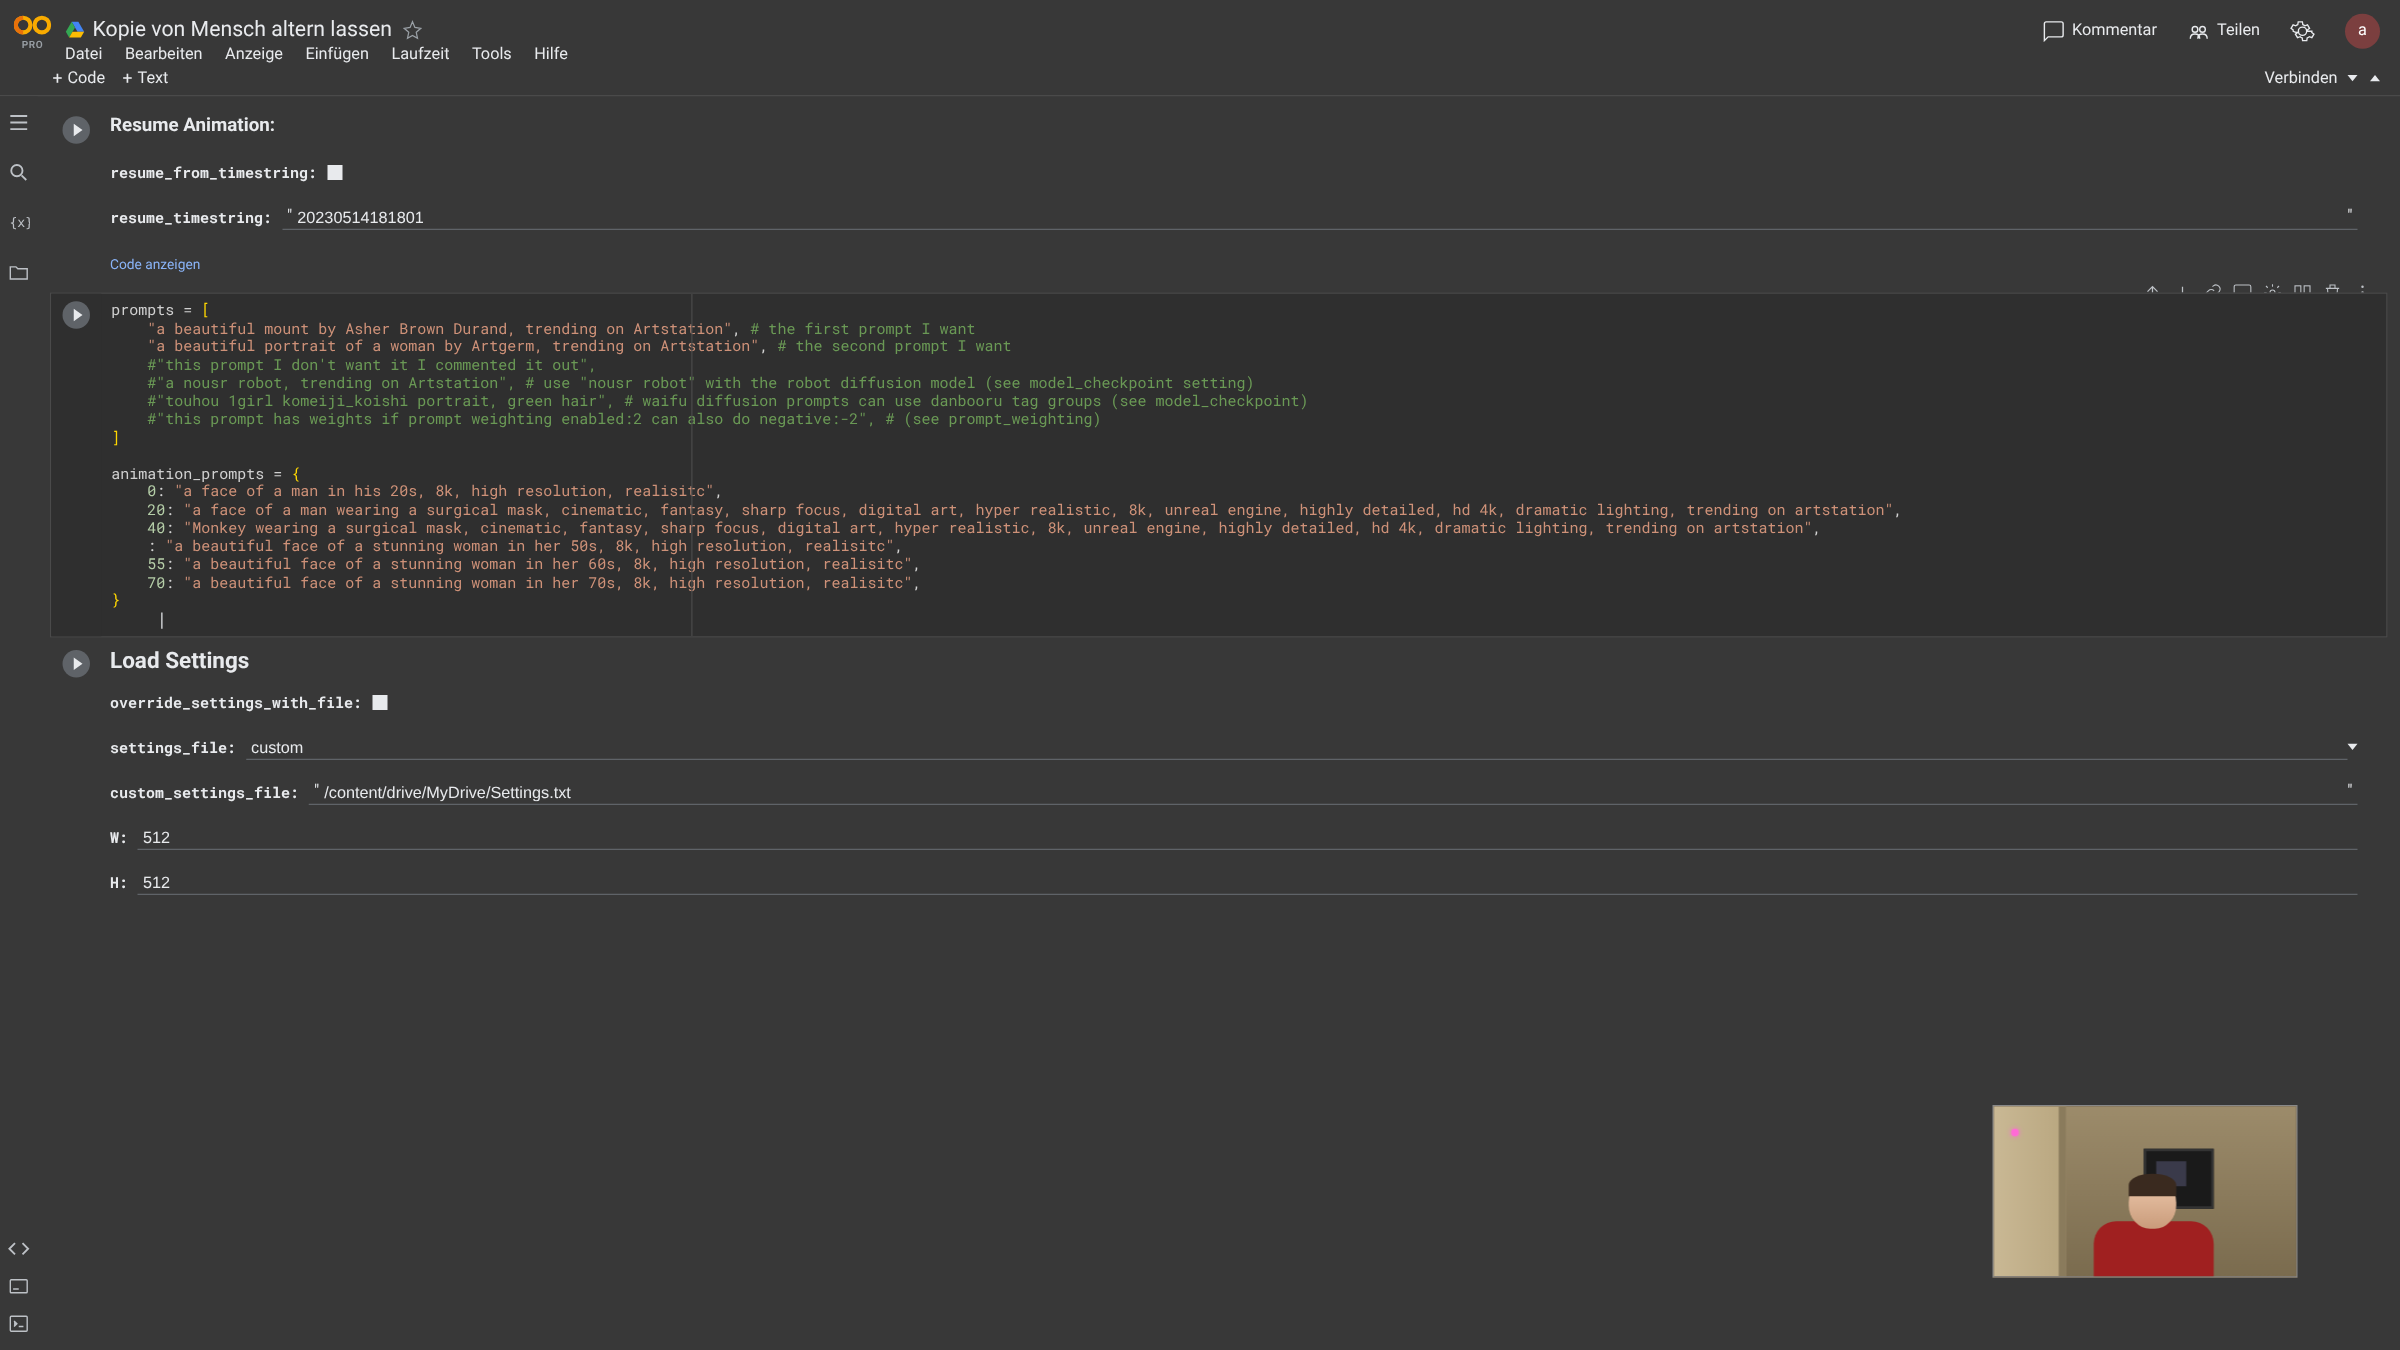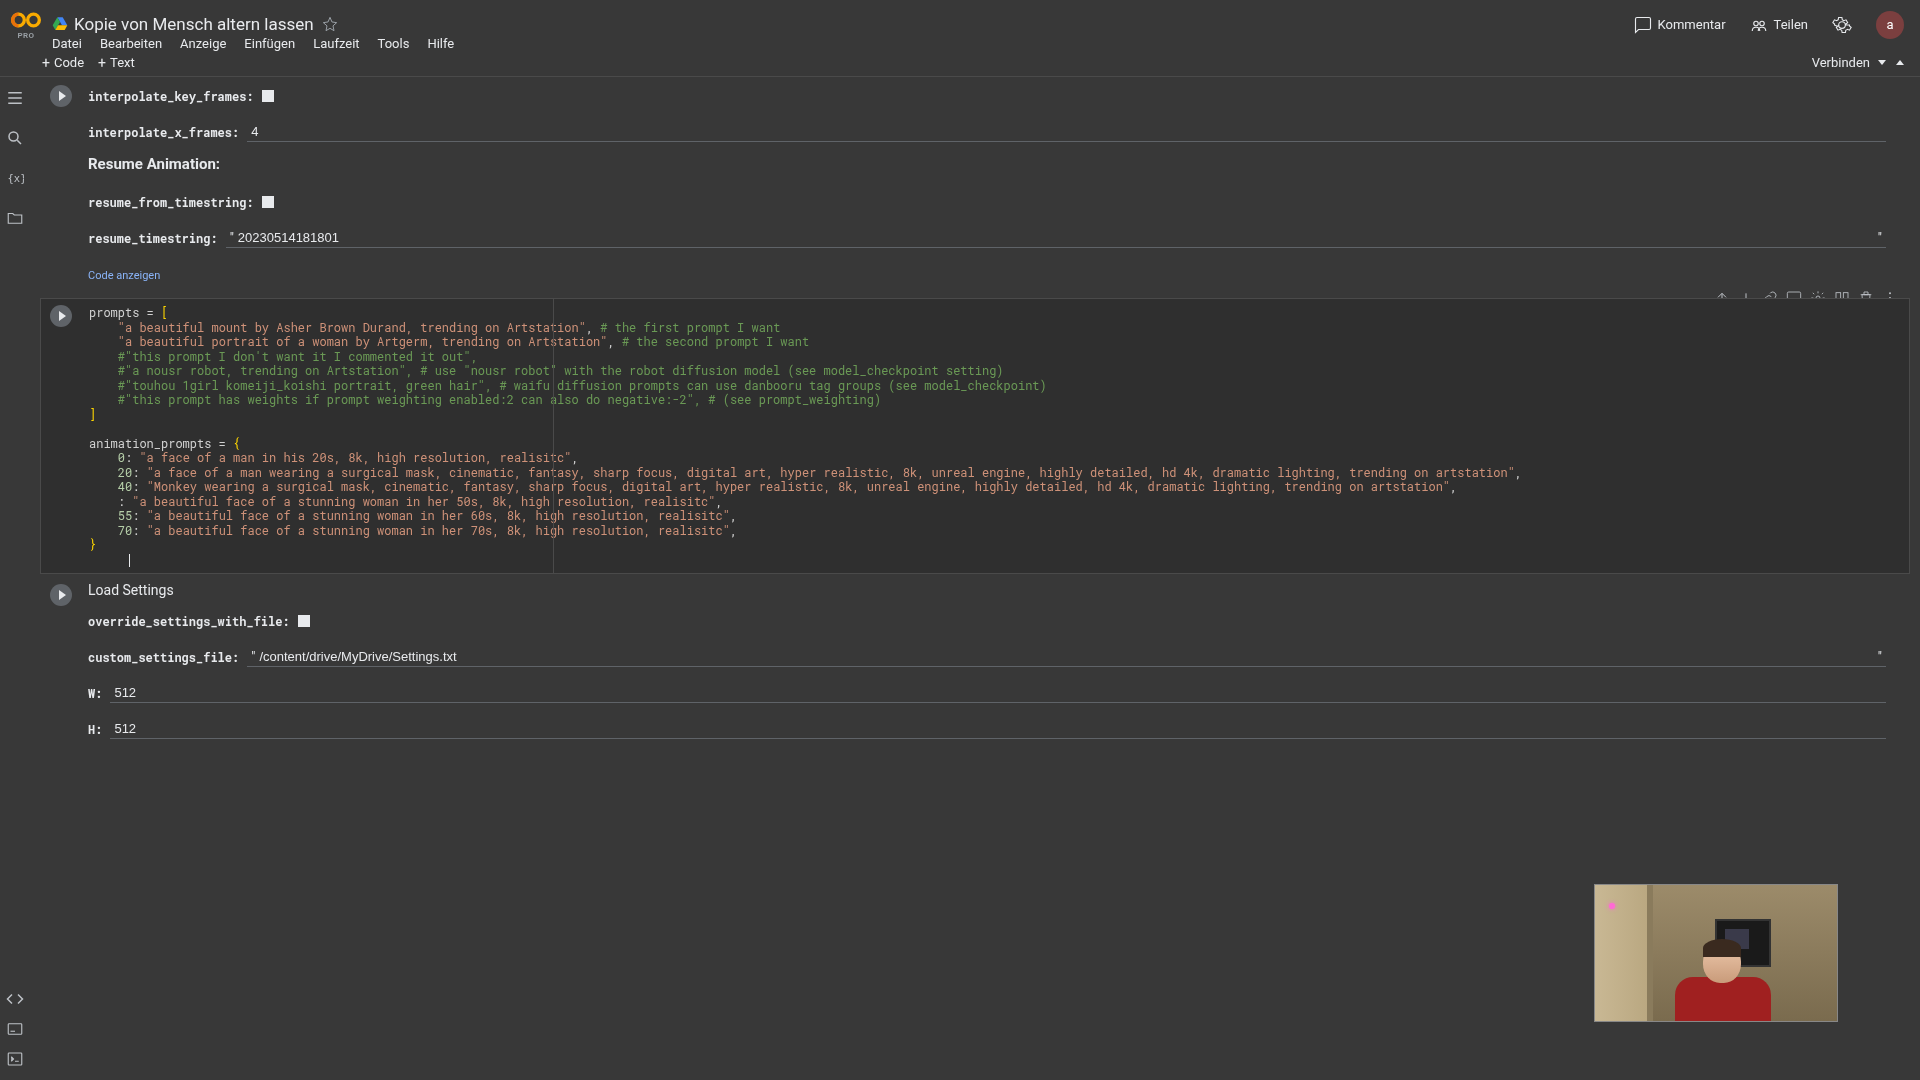--- a/index.html
+++ b/index.html
@@ -42,21 +42,21 @@
 
 .form-area { margin-left: 48px; padding-right: 24px; }
 .form-row { display: flex; align-items: center; margin-bottom: 10px; min-height: 26px; }
 .form-label { font-family: 'Roboto Mono', monospace; font-size: 12px; color: #e8eaed; font-weight: 700; margin-right: 8px; }
 .form-checkbox { width: 12px; height: 12px; background: #e8eaed; cursor: pointer; }
 .form-input { flex: 1; background: transparent; border: none; border-bottom: 1px solid #5f6368; color: #e8eaed; font-size: 13px; padding: 2px 4px; outline: none; }
 .form-input-wrap { flex: 1; display: flex; align-items: center; border-bottom: 1px solid #5f6368; }
 .form-input-wrap .quote { color: #e8eaed; padding: 0 4px; font-size: 13px; }
 .form-input-wrap input { flex: 1; background: transparent; border: none; color: #e8eaed; font-size: 13px; padding: 2px 0; outline: none; }
 .section-h { font-size: 15px; font-weight: 700; color: #e8eaed; margin: 8px 0 16px 48px; }
-.section-h-sm { font-size: 14px; font-weight: 400; color: #e8eaed; margin: 4px 0 10px 48px; }
+.section-h-sm { font-size: 18px; font-weight: 700; color: #e8eaed; margin: 4px 0 10px 48px; }
 .code-link { color: #8ab4f8; font-size: 11px; cursor: pointer; margin: 8px 0 8px 48px; display: inline-block; }
 
 .code-cell { display: flex; background: #2f2f2f; border: 1px solid #4a4a4a; position: relative; }
 .code-gutter { width: 40px; background: #2f2f2f; display: flex; align-items: flex-start; justify-content: center; padding-top: 6px; }
 .code-gutter .play-btn { position: static; background: #5f6368; }
 .code-body { flex: 1; font-family: 'Roboto Mono', monospace; font-size: 12px; line-height: 14.5px; padding: 6px 8px; white-space: pre; position: relative; overflow: hidden; }
 .ruler { position: absolute; top: 0; bottom: 0; left: 472px; width: 1px; background: #4a4a4a; }
 .tok-kw { color: #d0d0d0; }
 .tok-str { color: #ce9178; }
 .tok-com { color: #6a9955; }
@@ -189,30 +189,20 @@
         </svg>
     </div>
   </div>
 
   <div class="content">
 
     <div class="cell">
       <div class="play-btn light">
           <div class="play-triangle"></div>
         </div>
-      <div class="form-area">
-        <div class="form-row">
-          <span class="form-label">interpolate_key_frames:</span>
-          <div class="form-checkbox"></div>
-        </div>
-        <div class="form-row">
-          <span class="form-label">interpolate_x_frames:</span>
-          <input class="form-input" value="4" style="">
-        </div>
-      </div>
       <div class="section-h">Resume Animation:</div>
       <div class="form-area">
         <div class="form-row">
           <span class="form-label">resume_from_timestring:</span>
           <div class="form-checkbox"></div>
         </div>
         <div class="form-row">
           <span class="form-label">resume_timestring:</span>
           <div class="form-input-wrap">
               <span class="quote">"</span>
@@ -286,20 +276,25 @@
       <div class="play-btn light">
           <div class="play-triangle"></div>
         </div>
       <div class="section-h-sm" style="margin-left:48px;">Load Settings</div>
       <div class="form-area">
         <div class="form-row">
           <span class="form-label">override_settings_with_file:</span>
           <div class="form-checkbox"></div>
         </div>
         <div class="form-row">
+          <span class="form-label">settings_file:</span>
+          <input class="form-input" value="custom" style="">
+          <div class="caret-down select-caret"></div>
+        </div>
+        <div class="form-row">
           <span class="form-label">custom_settings_file:</span>
           <div class="form-input-wrap">
               <span class="quote">"</span>
               <input value="/content/drive/MyDrive/Settings.txt" style="">
               <span class="quote">"</span>
             </div>
         </div>
       </div>
       <div class="form-area">
         <div class="form-row">

